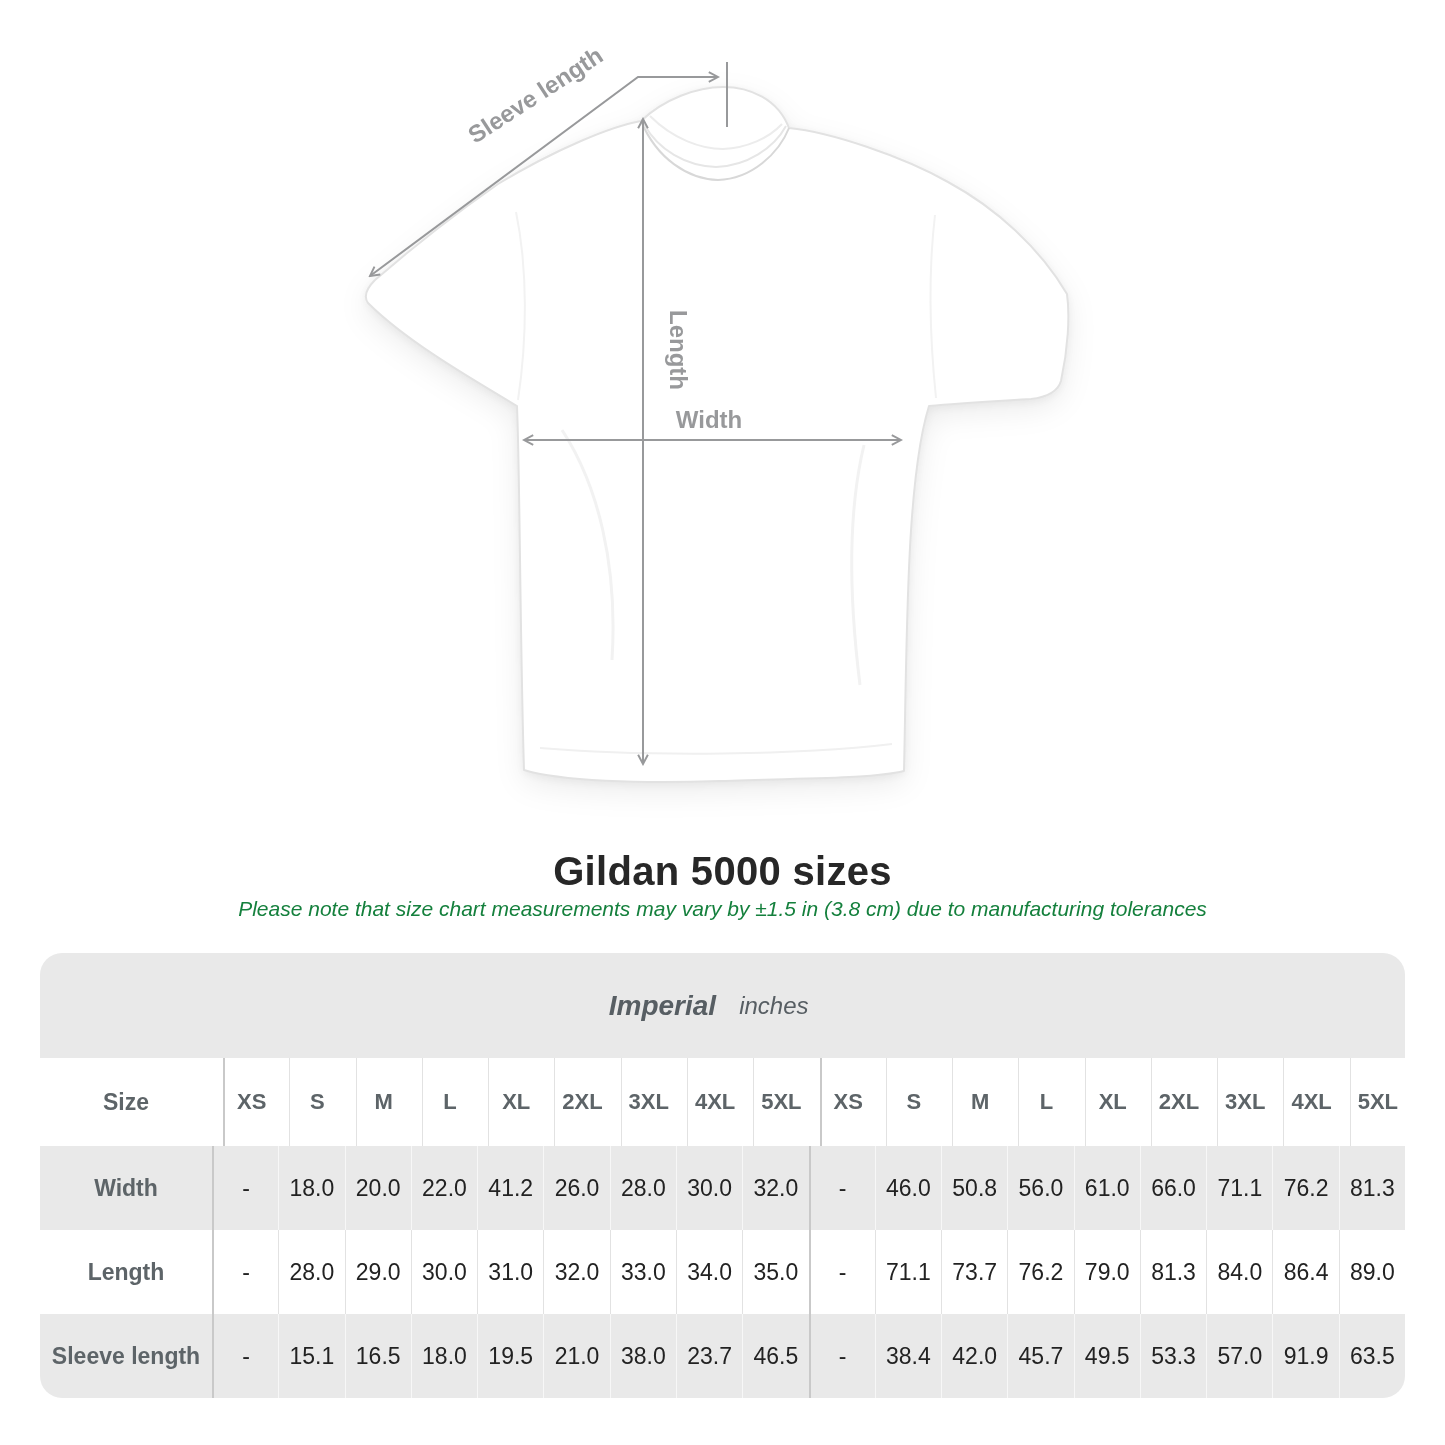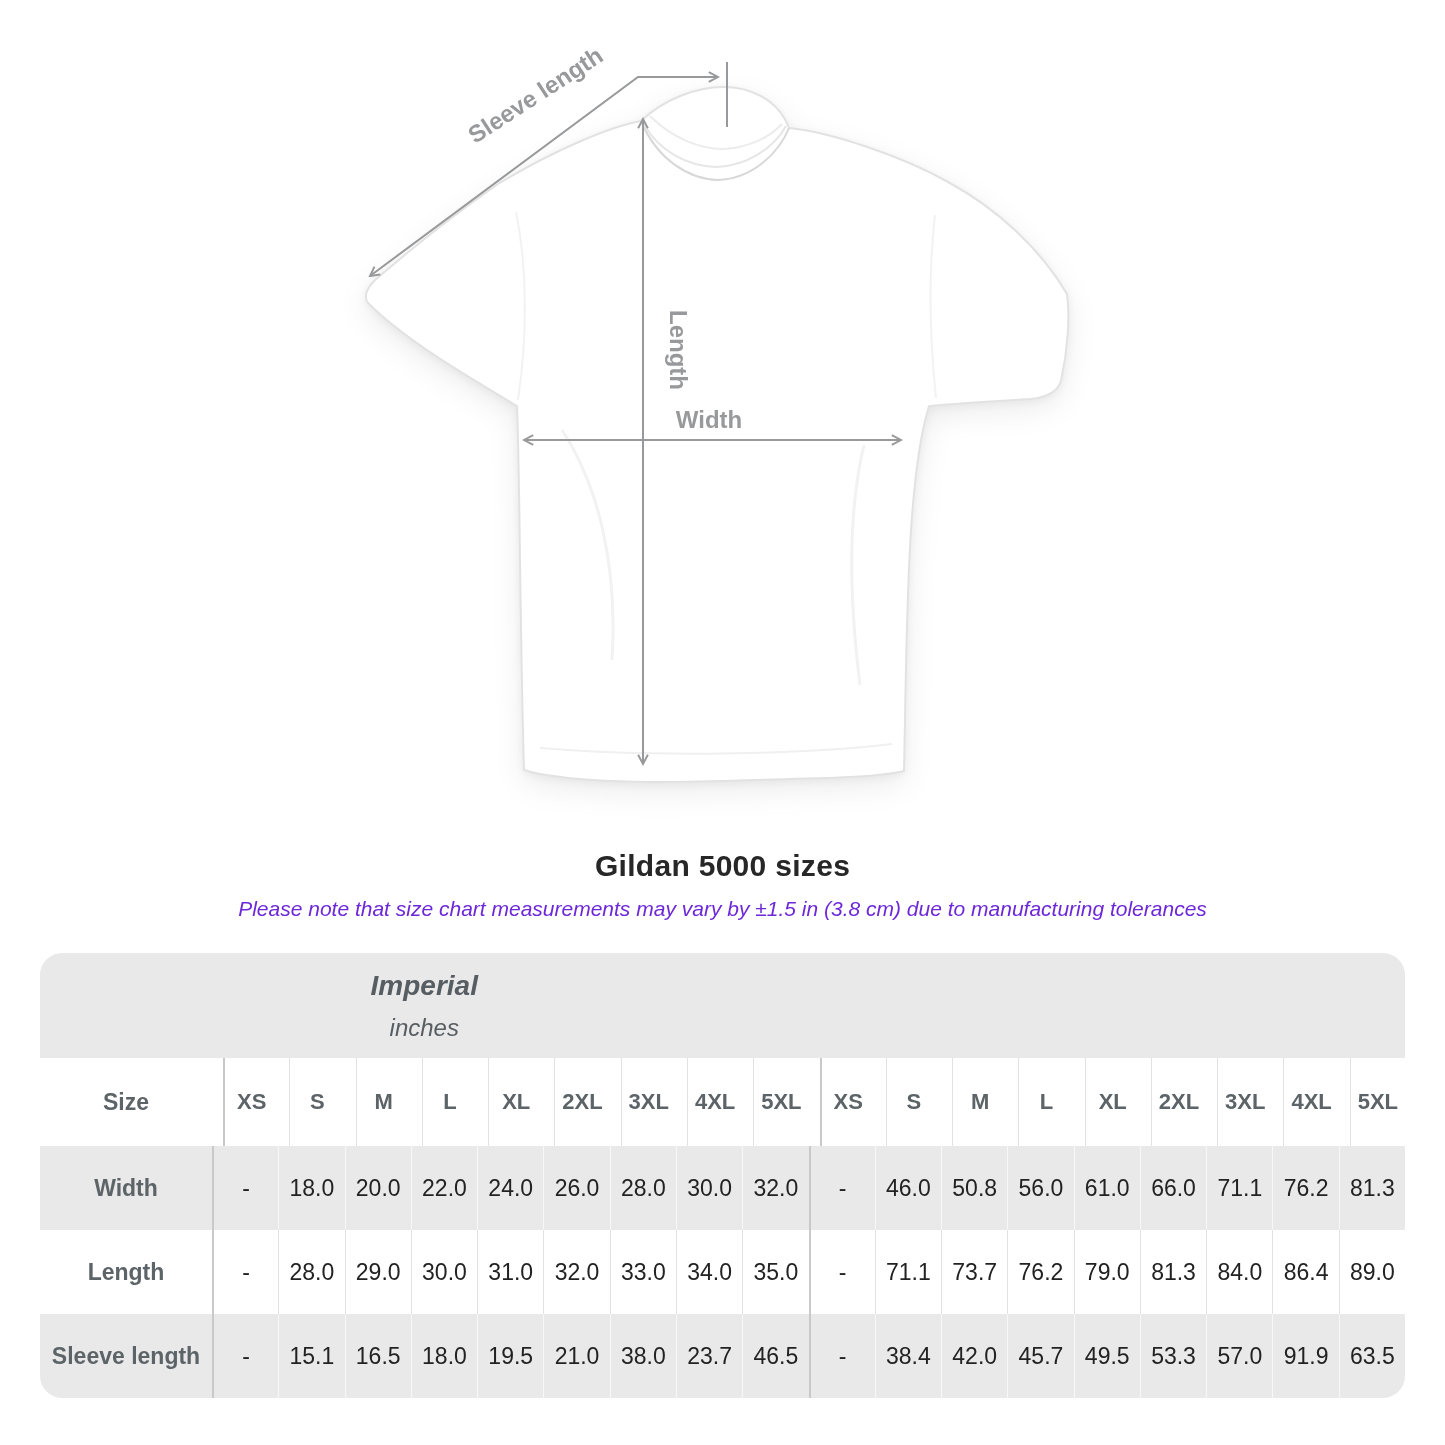--- a/index.html
+++ b/index.html
@@ -14,32 +14,32 @@
     --shirt-edge:#e2e2e2;
   }
   html,body{margin:0;padding:0;}
   body{
     width:1445px;height:1445px;background:#ffffff;position:relative;overflow:hidden;
     font-family:"Liberation Sans", sans-serif;
   }
   .shirt-svg{position:absolute;top:0;left:0;}
   .page-title{
     position:absolute;top:849px;left:0;width:100%;text-align:center;
-    font-size:30px;font-weight:bold;color:#272727;letter-spacing:.3px;
+    font-size:40px;font-weight:bold;color:#272727;letter-spacing:.3px;
   }
   .page-subtitle{
     position:absolute;top:897px;left:0;width:100%;text-align:center;
-    font-size:21px;font-style:italic;color:#6d28d9;
+    font-size:21px;font-style:italic;color:#15803d;
   }
   .size-table{
     position:absolute;left:40px;top:953px;width:1365px;
     border-radius:22px;overflow:hidden;background:#ffffff;
   }
   .band{display:flex;height:105px;background:var(--band-gray);}
-  .band-half{display:flex;flex-direction:column;align-items:center;justify-content:center;gap:12px;}
+  .band-half{display:flex;flex-direction:row;align-items:center;justify-content:flex-end;gap:23px;}
   .band-left{flex:0 0 calc(172px + (100% - 172px)/2);}
   .band-right{flex:1;}
   .band-name{font-size:28px;font-weight:bold;font-style:italic;color:#575e63;}
   .band-unit{font-size:24px;font-style:italic;color:#575e63;}
   .t-row{display:grid;grid-template-columns:172px repeat(18,1fr);}
   .r-head{height:88px;background:#ffffff;gap:11px;--sep:var(--sep-light);}
   .r-white{height:84px;background:#ffffff;--sep:var(--sep-light);}
   .r-gray{height:84px;background:var(--row-gray);--sep:var(--sep-on-gray);}
   .cell{display:flex;align-items:center;justify-content:center;}
   .t-row > .cell:nth-child(n+2){border-left:1px solid var(--sep);}
@@ -133,21 +133,21 @@
         <div class="cell szh">3XL</div>
         <div class="cell szh">4XL</div>
         <div class="cell szh">5XL</div>
       </div>
       <div class="t-row r-gray">
         <div class="cell lab">Width</div>
         <div class="cell val">-</div>
         <div class="cell val">18.0</div>
         <div class="cell val">20.0</div>
         <div class="cell val">22.0</div>
-        <div class="cell val">24.0</div>
+        <div class="cell val">41.2</div>
         <div class="cell val">26.0</div>
         <div class="cell val">28.0</div>
         <div class="cell val">30.0</div>
         <div class="cell val">32.0</div>
         <div class="cell val">-</div>
         <div class="cell val">46.0</div>
         <div class="cell val">50.8</div>
         <div class="cell val">56.0</div>
         <div class="cell val">61.0</div>
         <div class="cell val">66.0</div>

